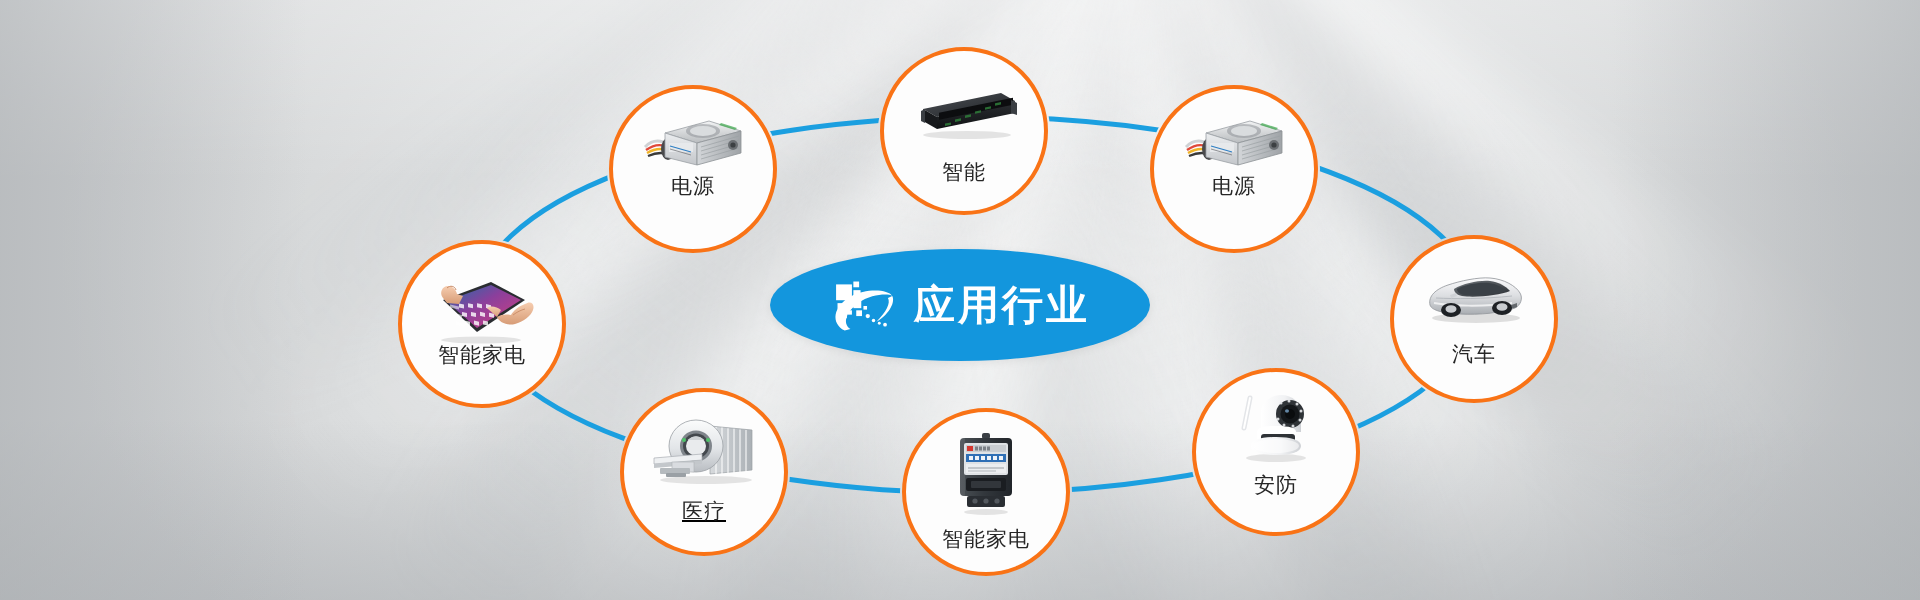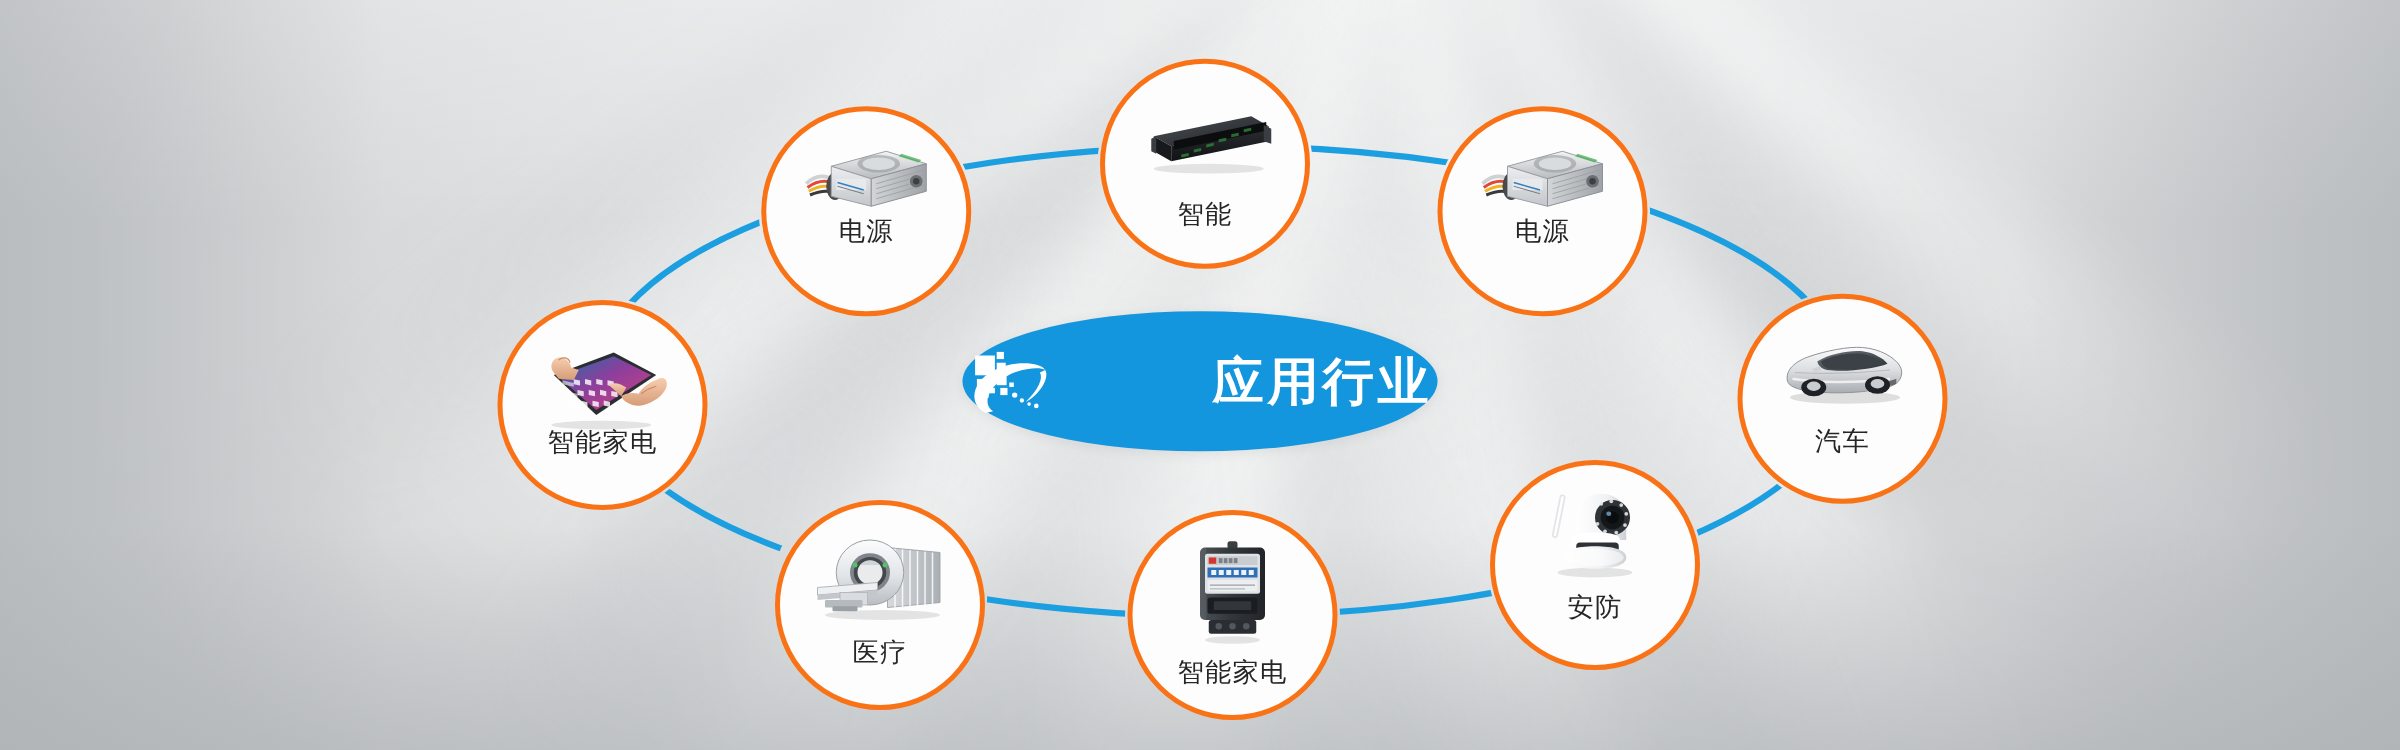--- a/index.html
+++ b/index.html
@@ -54,21 +54,21 @@
 
   
   .center-pill {
     position: absolute;
     left: 770px; top: 249px;
     width: 380px; height: 112px;
     background: #1396dd;
     border-radius: 190px / 56px;
     display: flex;
     align-items: center;
-    justify-content: space-between;
+    justify-content: center;
     gap: 16px;
     box-shadow: 0 2px 10px rgba(0,0,0,.07);
   }
   .center-logo { width: 72px; height: 64px; flex: 0 0 auto; margin-top: 2px; }
   .center-title {
     color: #ffffff;
     font-size: 41px;
     font-weight: 700;
     letter-spacing: 3px;
     white-space: nowrap;
@@ -101,23 +101,23 @@
     letter-spacing: 1px;
     white-space: nowrap;
     line-height: 1;
   }
 
   
   #node-power-left   { left: 609px;  top: 85px;  width: 168px; height: 168px; }
   #node-smart        { left: 880px;  top: 47px;  width: 168px; height: 168px; }
   #node-power-right  { left: 1150px; top: 85px;  width: 168px; height: 168px; }
   #node-auto         { left: 1390px; top: 235px; width: 168px; height: 168px; }
-  #node-security     { left: 1192px; top: 368px; width: 168px; height: 168px; }
+  #node-security     { left: 1192px; top: 368px; width: 168px; height: 168px; font-family: Liberation Mono, monospace; }
   #node-meter        { left: 902px;  top: 408px; width: 168px; height: 168px; }
-  #node-medical      { left: 620px;  top: 400px; width: 168px; height: 168px; }
+  #node-medical      { left: 620px;  top: 388px; width: 168px; height: 168px; text-decoration: underline; }
   #node-appliance    { left: 398px;  top: 240px; width: 168px; height: 168px; }
 
   #node-power-left  .node-img,
   #node-power-right .node-img { margin-top: 24px; }
   #node-power-left  .node-label,
   #node-power-right .node-label { }
 
   #node-smart .node-img { margin-top: 34px; }
   #node-smart .node-label { margin-top: 22px; }
 

